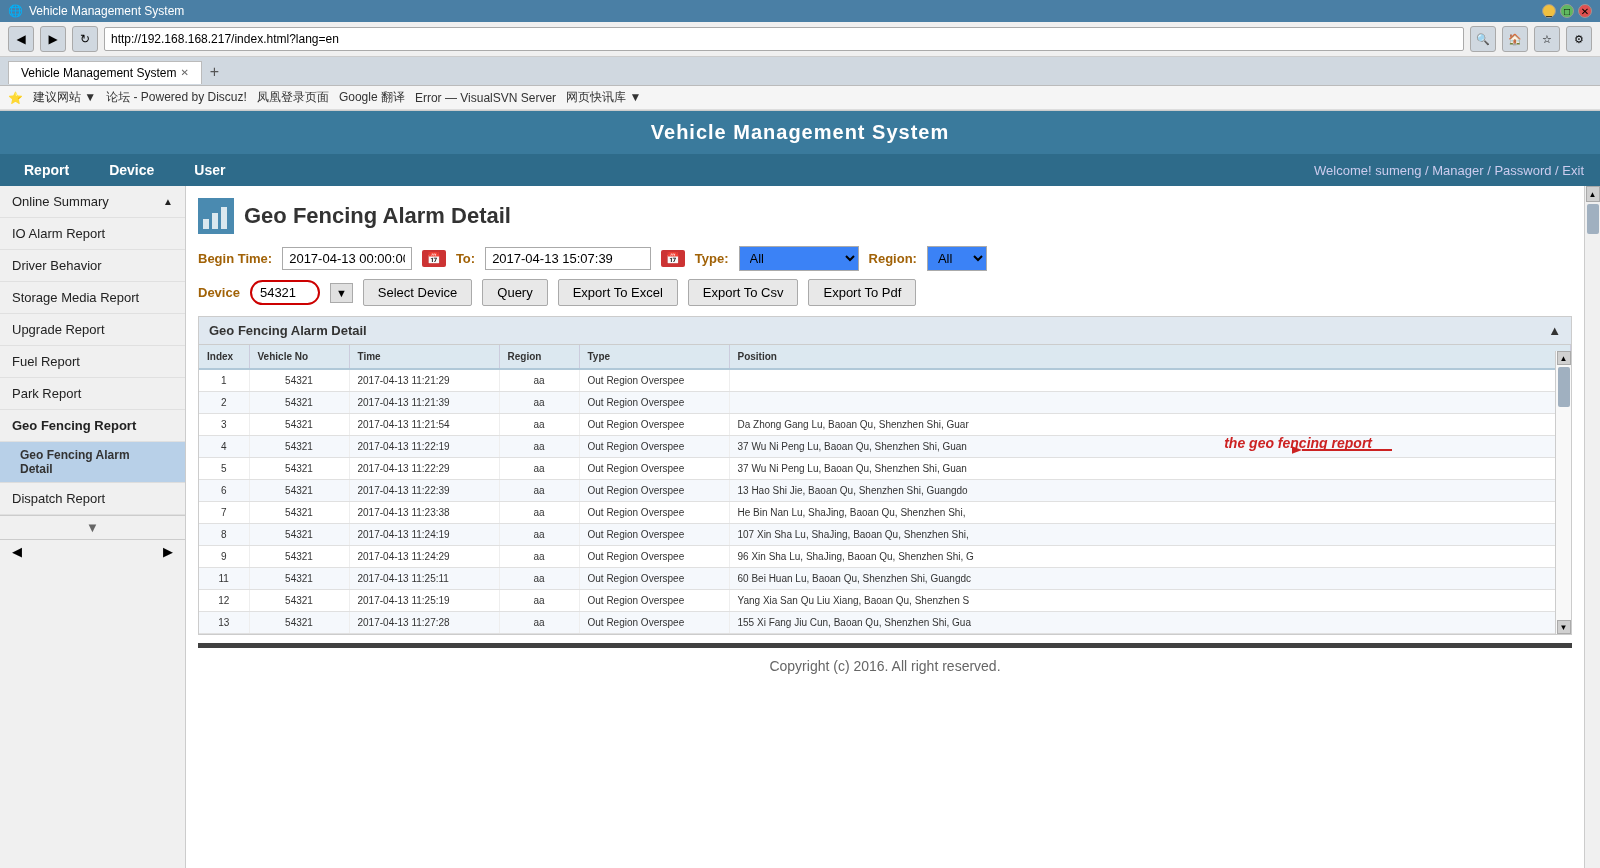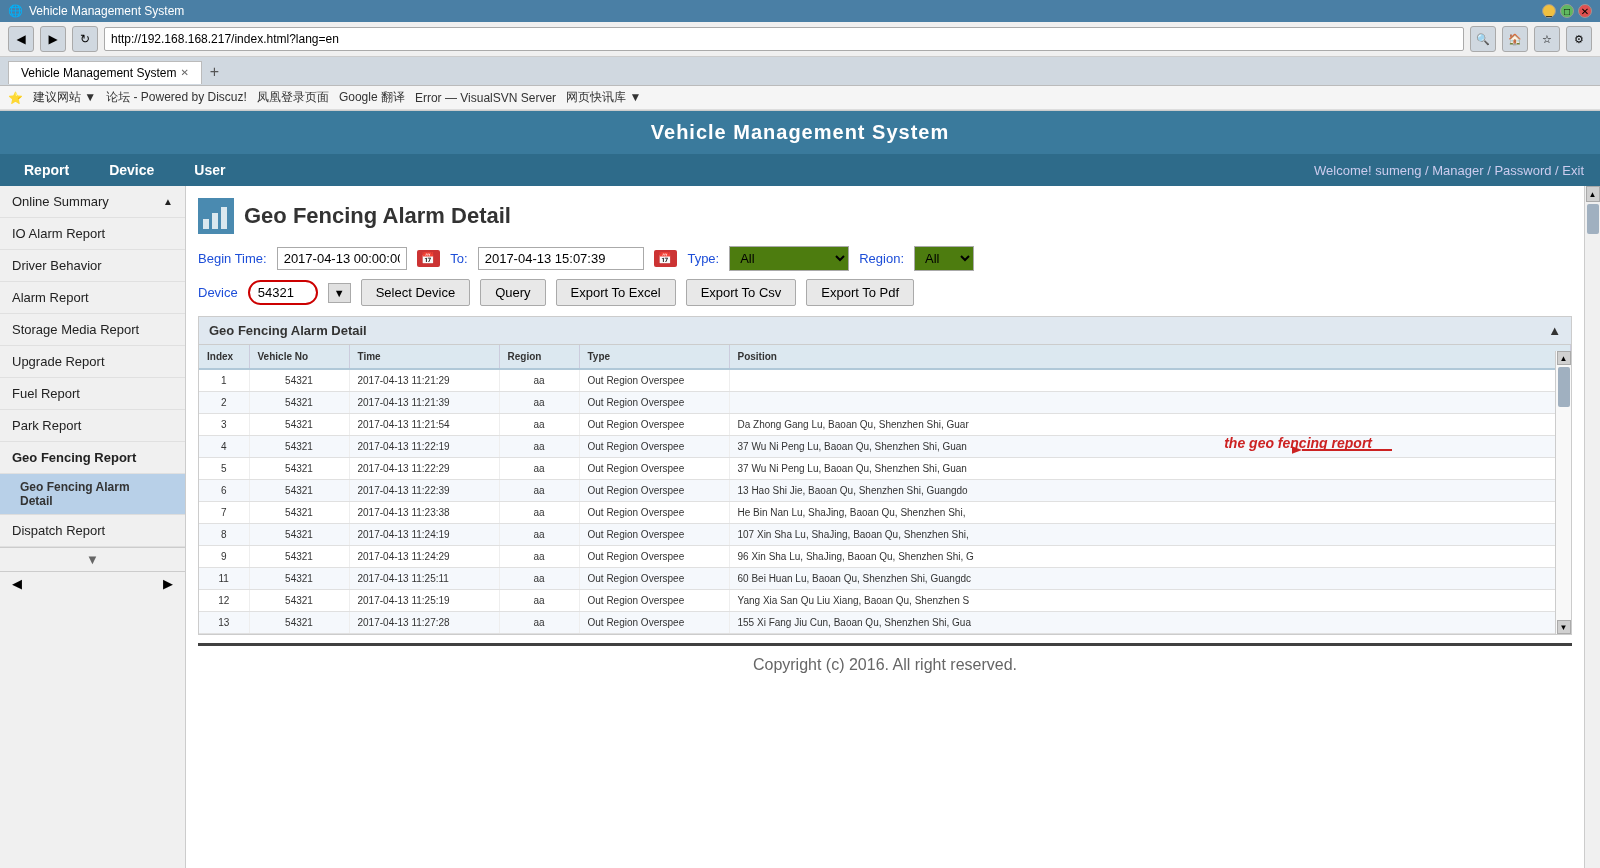--- a/index.html
+++ b/index.html
@@ -42,40 +42,40 @@
     .sidebar-scroll-btn { text-align: center; padding: 4px; cursor: pointer; color: #666; border-top: 1px solid #ccc; }
 
     
     .content { flex: 1; overflow-y: auto; padding: 12px; background: #fff; }
     .page-header { display: flex; align-items: center; gap: 10px; margin-bottom: 12px; }
     .page-icon { width: 36px; height: 36px; background: #4a8ab0; display: flex; align-items: center; justify-content: center; }
     .page-title { font-size: 22px; font-weight: bold; color: #333; }
 
     
     .filter-row { display: flex; align-items: center; gap: 10px; flex-wrap: wrap; margin-bottom: 8px; font-size: 13px; }
-    .filter-label { font-weight: normal; color: #1d4ed8; }
+    .filter-label { font-weight: bold; color: #a16207; }
     .filter-input { border: 1px solid #aaa; padding: 3px 6px; font-size: 13px; background: #fff; }
     .cal-btn { background: #cc3333; color: white; border: none; padding: 2px 5px; cursor: pointer; font-size: 11px; border-radius: 2px; }
-    .filter-select { border: 1px solid #aaa; padding: 3px 6px; font-size: 13px; background: #4d7c0f; }
+    .filter-select { border: 1px solid #aaa; padding: 3px 6px; font-size: 13px; background: #3b82f6; }
     .device-input { border: 2px solid #cc0000; border-radius: 20px; padding: 3px 8px; font-size: 13px; width: 70px; }
     .arrow-btn { background: #e0e0e0; border: 1px solid #aaa; padding: 3px 5px; cursor: pointer; font-size: 11px; }
 
     
     .action-btn { background: #e8e8e8; border: 1px solid #aaa; padding: 5px 14px; cursor: pointer; font-size: 13px; border-radius: 2px; }
 
     
     .table-section { border: 1px solid #ccc; margin-top: 8px; }
     .table-section-header { background: #e0e8f0; padding: 6px 10px; font-size: 13px; font-weight: bold; color: #333; display: flex; justify-content: space-between; align-items: center; border-bottom: 1px solid #ccc; }
     .data-table { width: 100%; border-collapse: collapse; font-size: 10px; }
     .data-table th { background: #dce8f0; padding: 6px 8px; text-align: left; border-bottom: 2px solid #b0c8d8; border-right: 1px solid #ccd; font-weight: bold; color: #333; }
     .data-table td { padding: 5px 8px; border-bottom: 1px solid #e0e0e0; border-right: 1px solid #eee; color: #333; }
     .data-table tr:nth-child(even) { background: #f5f8fc; }
     .position-link { color: #0066cc; cursor: pointer; }
 
-    .footer { text-align: center; padding: 10px; color: #666; font-size: 16px; border-top: 3px solid #404040; margin-top: 8px; }
+    .footer { text-align: center; padding: 10px; color: #666; font-size: 14px; border-top: 5px solid #404040; margin-top: 8px; }
   </style>
 </head>
 <body>
 
 <div class="browser-chrome">
   <div class="title-bar">
     <div class="title-bar-left">
       <span style="font-size:12px; color:white;">🌐</span>
       <span style="color:white; font-size:12px;">Vehicle Management System</span>
     </div>
@@ -133,23 +133,20 @@
   <div class="sidebar">
     <div class="sidebar-item">
       <span>Online Summary</span>
       <span class="chevron">▲</span>
     </div>
     <div class="sidebar-item">
       <span>IO Alarm Report</span>
     </div>
     <div class="sidebar-item">
       <span>Driver Behavior</span>
-    </div>
-    <div class="sidebar-item">
-      <span>Alarm Report</span>
     </div>
     <div class="sidebar-item">
       <span>Storage Media Report</span>
     </div>
     <div class="sidebar-item">
       <span>Upgrade Report</span>
     </div>
     <div class="sidebar-item">
       <span>Fuel Report</span>
     </div>

